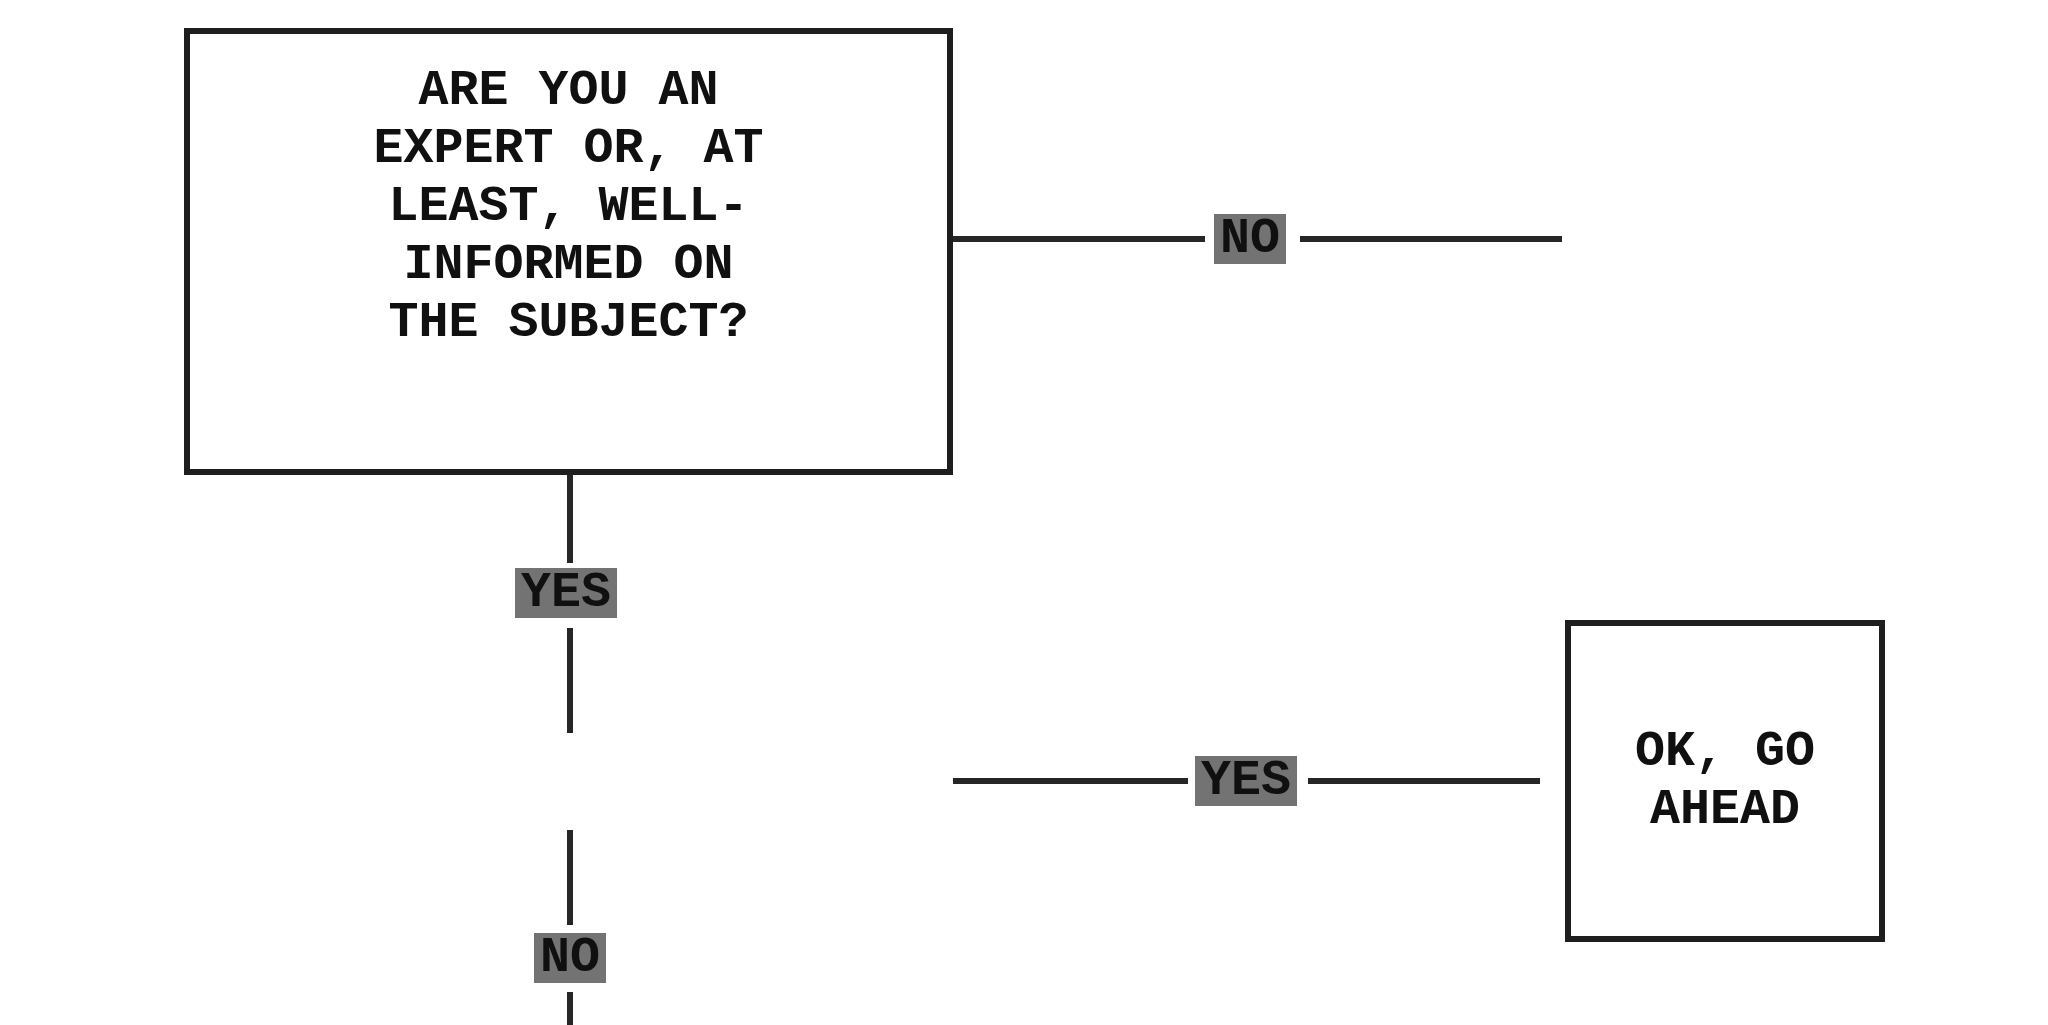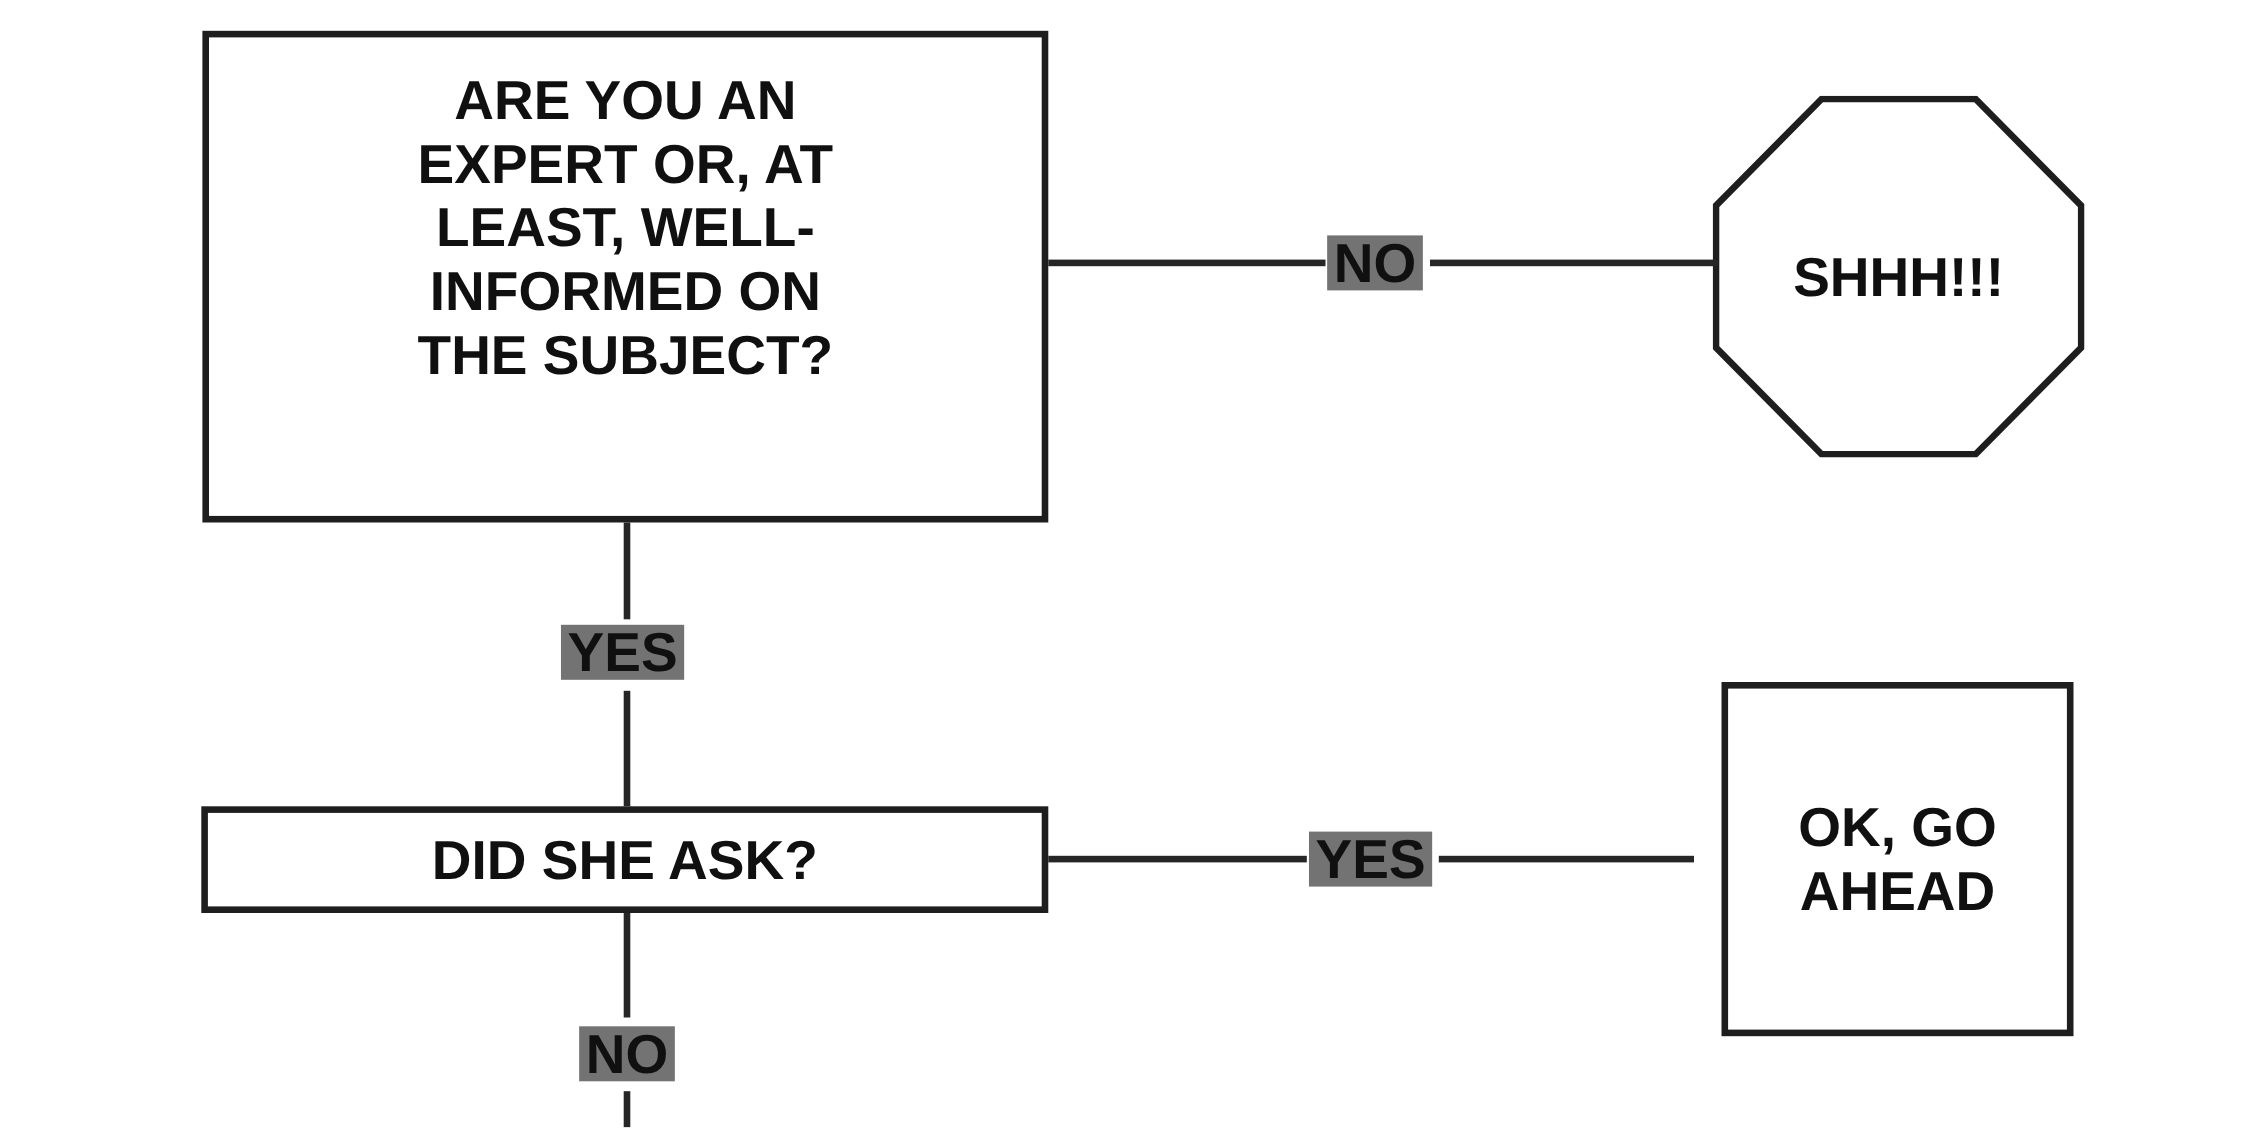--- a/index.html
+++ b/index.html
@@ -6,21 +6,21 @@
     margin: 0;
     padding: 0;
     background: #ffffff;
   }
   .canvas {
     position: relative;
     width: 2048px;
     height: 1025px;
     background: #ffffff;
     overflow: hidden;
-    font-family: Liberation Sans, sans-serif;
+    font-family: Liberation Mono, monospace;
     font-weight: bold;
     color: #101010;
   }
   .node {
     position: absolute;
     box-sizing: border-box;
     border: 6px solid #1e1e1e;
     background: #ffffff;
     text-align: center;
   }
@@ -83,32 +83,21 @@
 <div class="canvas">
 
   <div class="node q1">
     <div class="node-text">ARE YOU AN
 EXPERT OR, AT
 LEAST, WELL-
 INFORMED ON
 THE SUBJECT?</div>
   </div>
 
-  <div class="octagon-wrap">
-    <svg width="338" height="329" viewBox="0 0 338 329">
-      <polygon points="99,3 239,3 335,100 335,229 239,326 99,326 3,229 3,100" fill="#ffffff" stroke="#1e1e1e" stroke-width="6"></polygon>
-    </svg>
-    <div class="octagon-label">
-      <span class="node-text">SHHH!!!</span>
-    </div>
-  </div>
 
-  <div class="node q2">
-    <div class="node-text">DID SHE ASK?</div>
-  </div>
 
   <div class="node go">
     <div class="node-text">OK, GO
 AHEAD</div>
   </div>
 
   <div class="connector" style="left:953px; top:236px; width:252px; height:6px;"></div>
   <div class="connector" style="left:1300px; top:236px; width:262px; height:6px;"></div>
   <div class="edge-label" style="left:1250px; top:239px;">NO</div>
 

